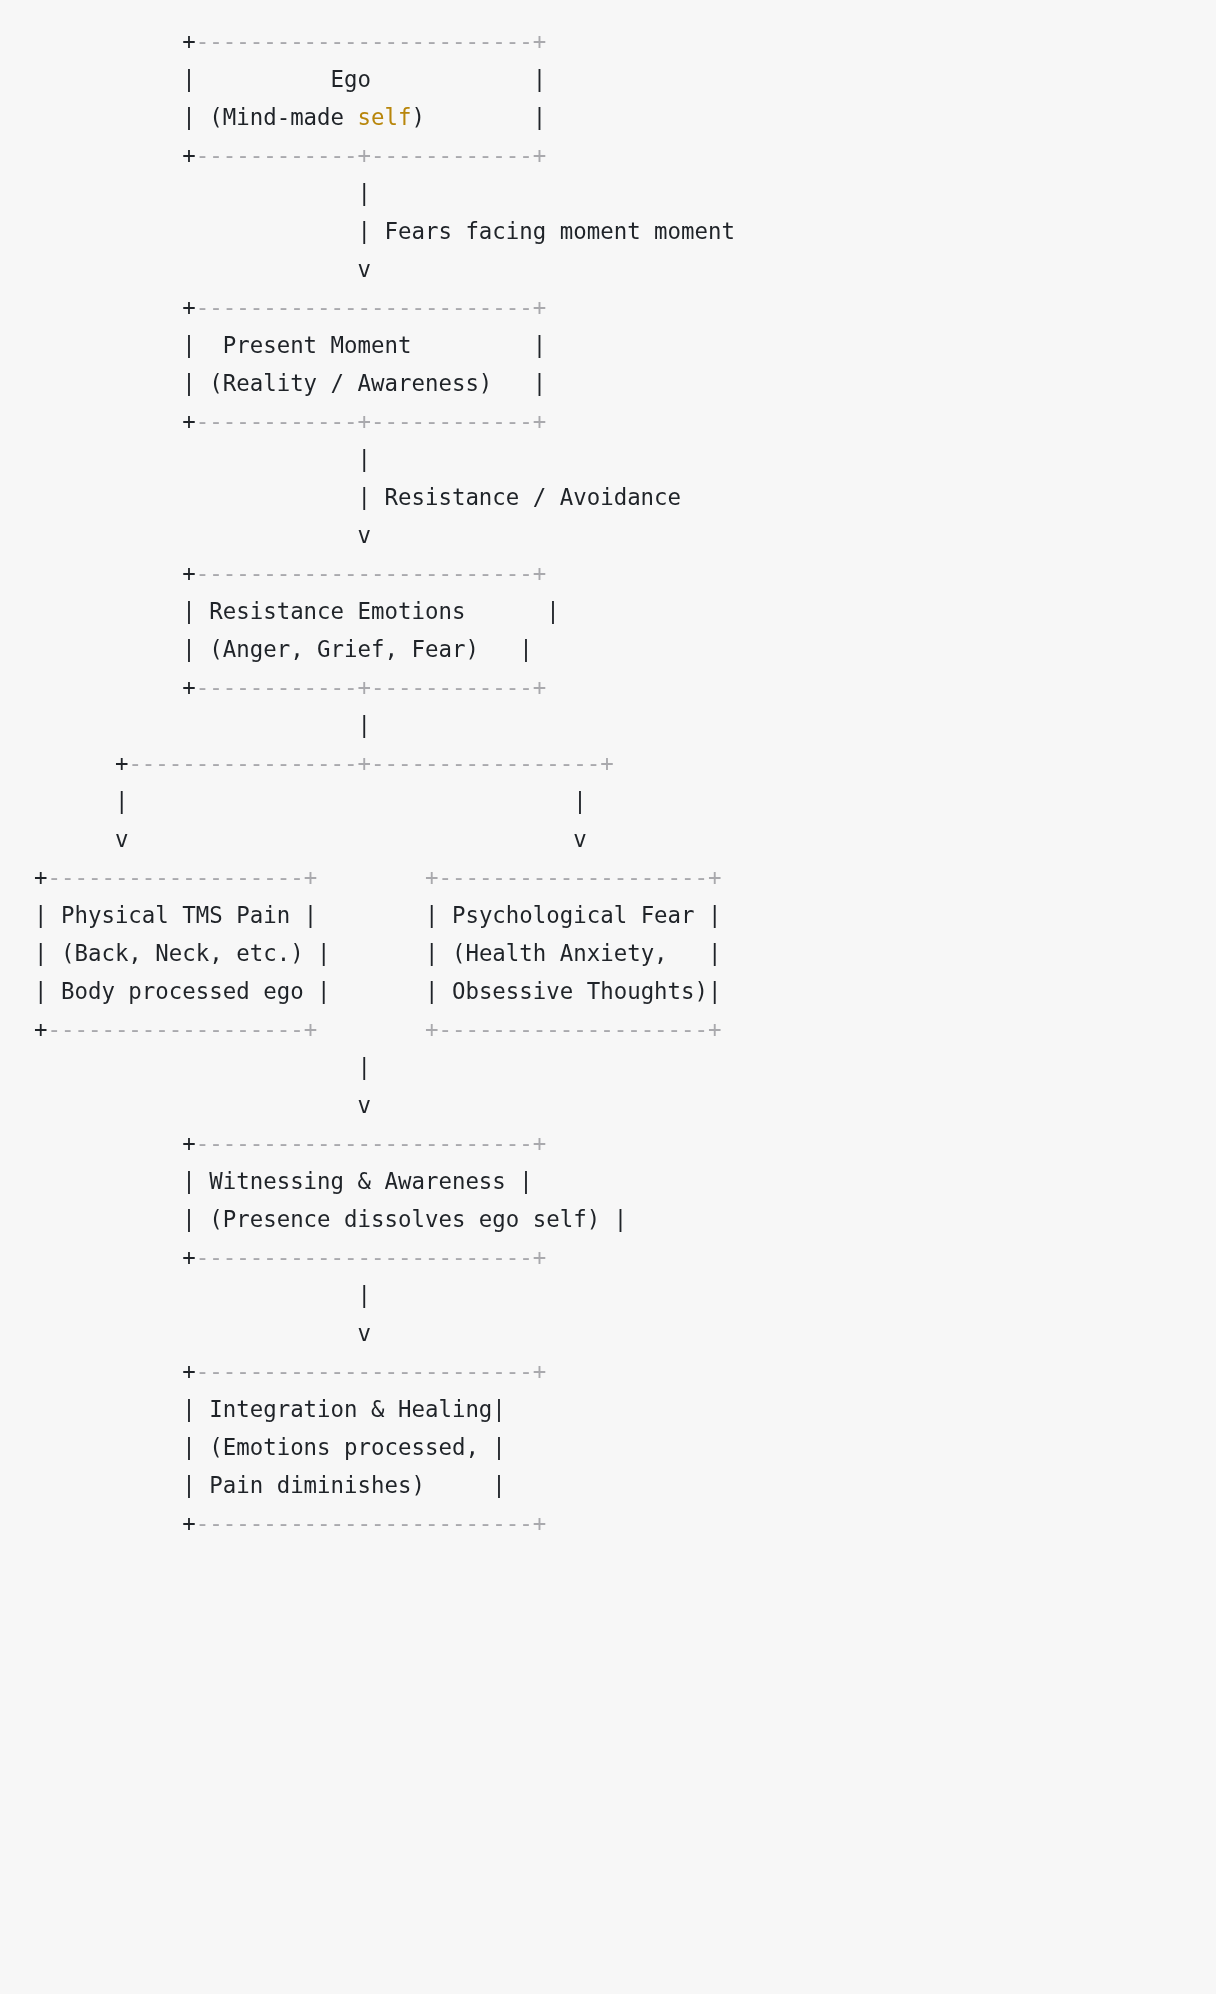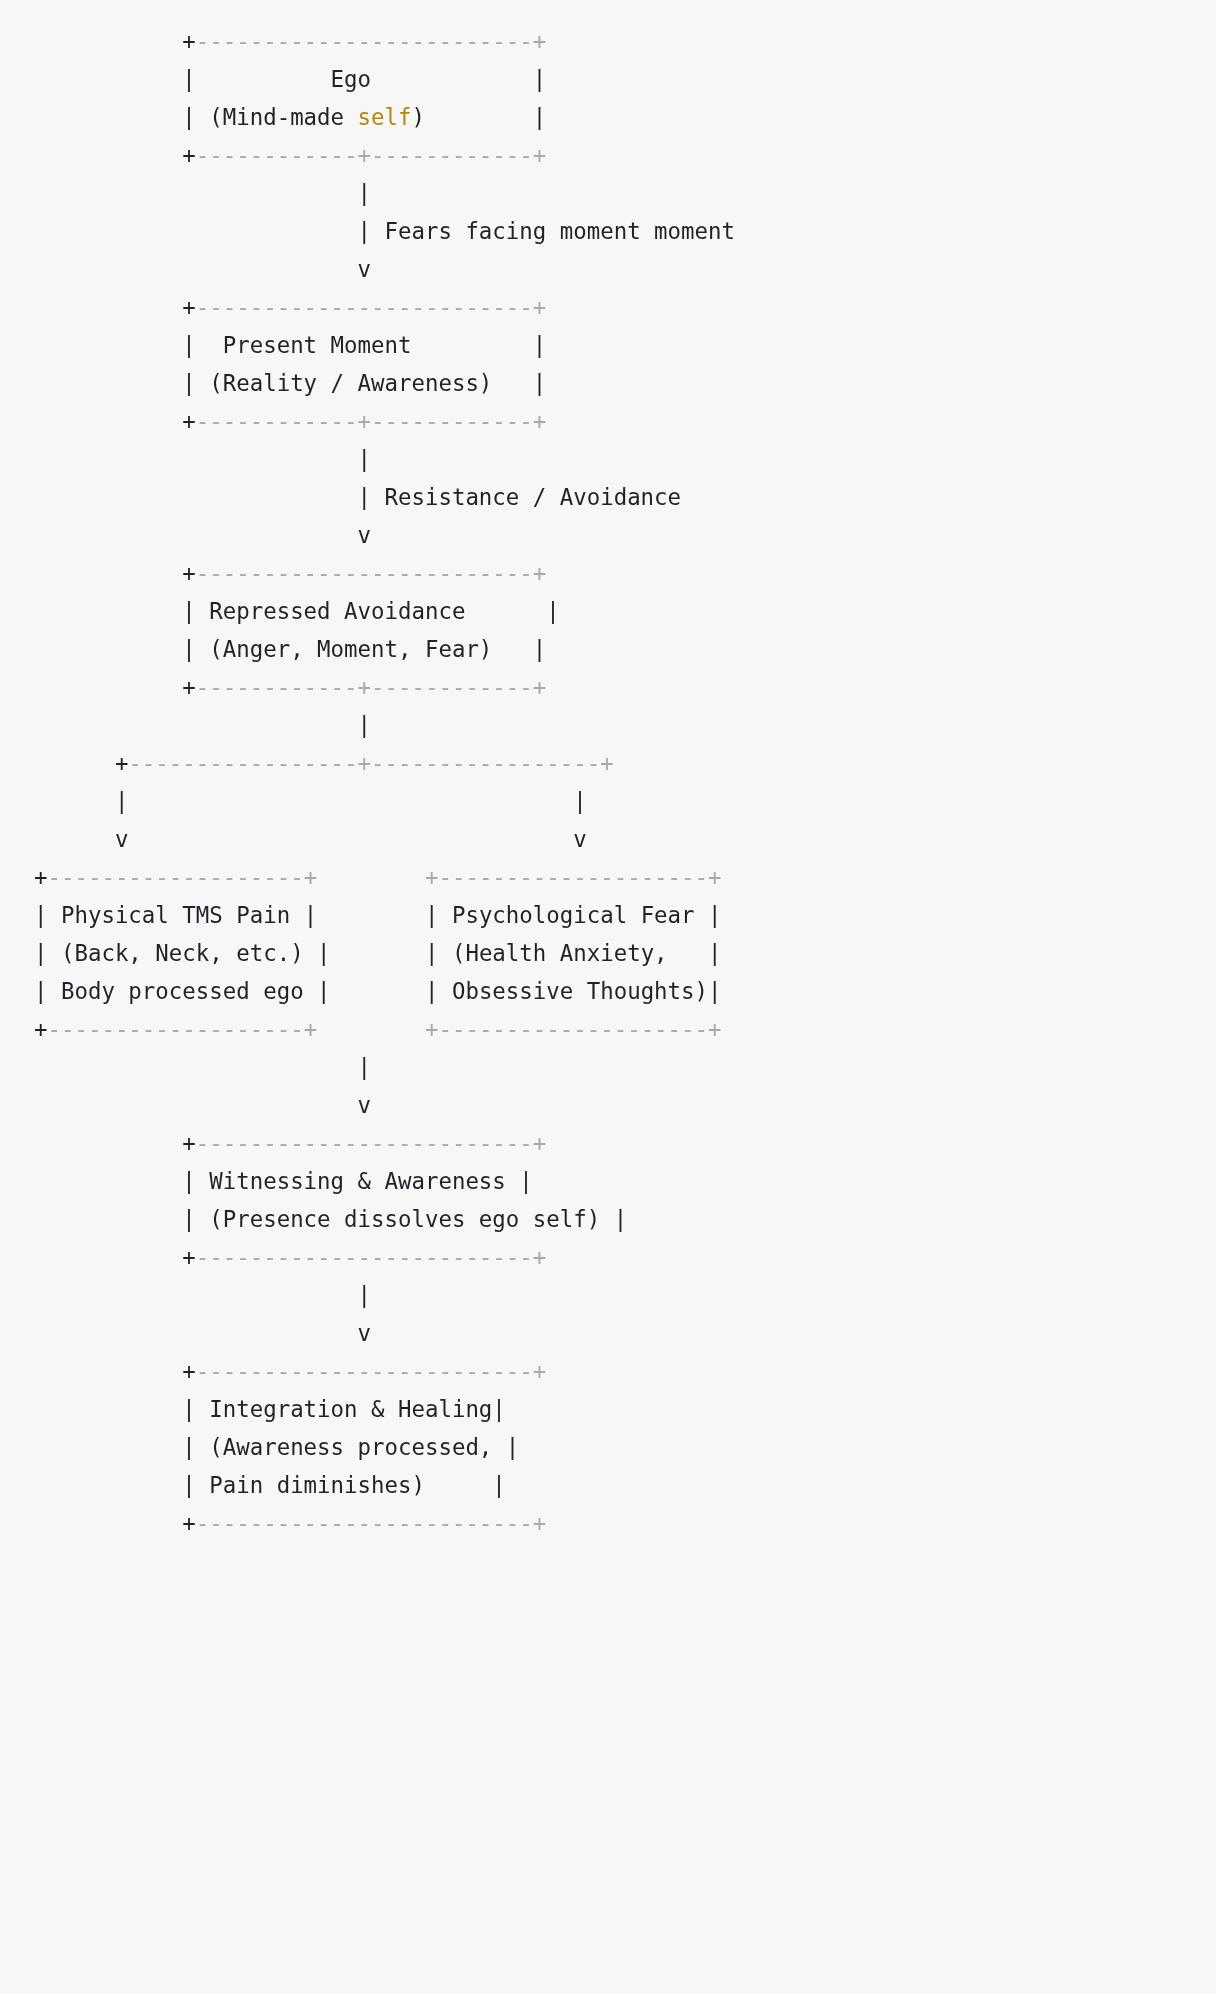--- a/index.html
+++ b/index.html
@@ -50,38 +50,38 @@
 <span><span class="txt">                        </span><span class="node">|</span><span class="txt"> Fears facing moment moment</span></span>
 <span><span class="txt">                        </span><span class="txt">v</span></span>
 <span><span class="txt">           </span><span class="node">+</span><span class="rule">-------------------------</span><span class="rule">+</span></span>
 <span><span class="txt">           </span><span class="node">|</span><span class="txt">  Present Moment         </span><span class="node">|</span></span>
 <span><span class="txt">           </span><span class="node">|</span><span class="txt"> (Reality / Awareness)   </span><span class="node">|</span></span>
 <span><span class="txt">           </span><span class="node">+</span><span class="rule">------------</span><span class="rule">+</span><span class="rule">------------</span><span class="rule">+</span></span>
 <span><span class="txt">                        </span><span class="node">|</span></span>
 <span><span class="txt">                        </span><span class="node">|</span><span class="txt"> Resistance / Avoidance</span></span>
 <span><span class="txt">                        </span><span class="txt">v</span></span>
 <span><span class="txt">           </span><span class="node">+</span><span class="rule">-------------------------</span><span class="rule">+</span></span>
-<span><span class="txt">           </span><span class="node">|</span><span class="txt"> Repressed Avoidance      </span><span class="node">|</span></span>
-<span><span class="txt">           </span><span class="node">|</span><span class="txt"> (Anger, Moment, Fear)</span><span class="txt">   </span><span class="node">|</span></span>
+<span><span class="txt">           </span><span class="node">|</span><span class="txt"> Resistance Emotions      </span><span class="node">|</span></span>
+<span><span class="txt">           </span><span class="node">|</span><span class="txt"> (Anger, Grief, Fear)</span><span class="txt">   </span><span class="node">|</span></span>
 <span><span class="txt">           </span><span class="node">+</span><span class="rule">------------</span><span class="rule">+</span><span class="rule">------------</span><span class="rule">+</span></span>
 <span><span class="txt">                        </span><span class="node">|</span></span>
 <span><span class="txt">      </span><span class="node">+</span><span class="rule">-----------------</span><span class="rule">+</span><span class="rule">-----------------</span><span class="rule">+</span></span>
 <span><span class="txt">      </span><span class="node">|</span><span class="txt">                                 </span><span class="node">|</span></span>
 <span><span class="txt">      </span><span class="txt">v</span><span class="txt">                                 </span><span class="txt">v</span></span>
 <span><span class="txt"></span><span class="node">+</span><span class="rule">-------------------</span><span class="rule">+</span><span class="txt">        </span><span class="rule">+</span><span class="rule">--------------------</span><span class="rule">+</span></span>
 <span><span class="txt"></span><span class="node">|</span><span class="txt"> Physical TMS Pain </span><span class="node">|</span><span class="txt">        </span><span class="node">|</span><span class="txt"> Psychological Fear </span><span class="node">|</span></span>
 <span><span class="txt"></span><span class="node">|</span><span class="txt"> (Back, Neck, etc.) </span><span class="node">|</span><span class="txt">       </span><span class="node">|</span><span class="txt"> (Health Anxiety,   </span><span class="node">|</span></span>
 <span><span class="txt"></span><span class="node">|</span><span class="txt"> Body processed ego </span><span class="node">|</span><span class="txt">       </span><span class="node">|</span><span class="txt"> Obsessive Thoughts)</span><span class="node">|</span></span>
 <span><span class="txt"></span><span class="node">+</span><span class="rule">-------------------</span><span class="rule">+</span><span class="txt">        </span><span class="rule">+</span><span class="rule">--------------------</span><span class="rule">+</span></span>
 <span><span class="txt">                        </span><span class="node">|</span></span>
 <span><span class="txt">                        </span><span class="txt">v</span></span>
 <span><span class="txt">           </span><span class="node">+</span><span class="rule">-------------------------</span><span class="rule">+</span></span>
 <span><span class="txt">           </span><span class="node">|</span><span class="txt"> Witnessing &amp; Awareness </span><span class="node">|</span></span>
 <span><span class="txt">           </span><span class="node">|</span><span class="txt"> (Presence dissolves ego self) </span><span class="node">|</span></span>
 <span><span class="txt">           </span><span class="node">+</span><span class="rule">-------------------------</span><span class="rule">+</span></span>
 <span><span class="txt">                        </span><span class="node">|</span></span>
 <span><span class="txt">                        </span><span class="txt">v</span></span>
 <span><span class="txt">           </span><span class="node">+</span><span class="rule">-------------------------</span><span class="rule">+</span></span>
 <span><span class="txt">           </span><span class="node">|</span><span class="txt"> Integration &amp; Healing</span><span class="txt"></span><span class="node">|</span></span>
-<span><span class="txt">           </span><span class="node">|</span><span class="txt"> (Awareness processed, </span><span class="node">|</span></span>
+<span><span class="txt">           </span><span class="node">|</span><span class="txt"> (Emotions processed, </span><span class="node">|</span></span>
 <span><span class="txt">           </span><span class="node">|</span><span class="txt"> Pain diminishes)     </span><span class="node">|</span></span>
 <span><span class="txt">           </span><span class="node">+</span><span class="rule">-------------------------</span><span class="rule">+</span></span></pre>
 </div>
 
 </body></html>

